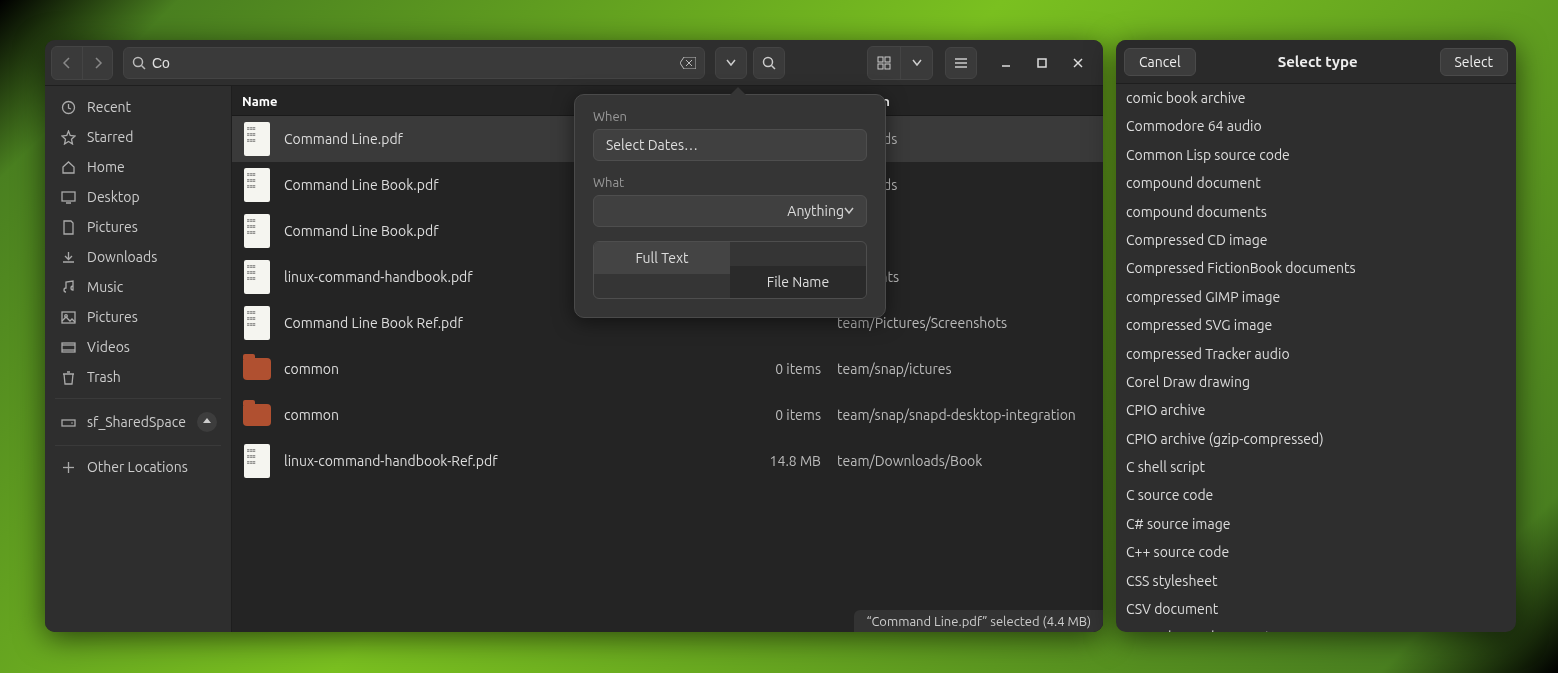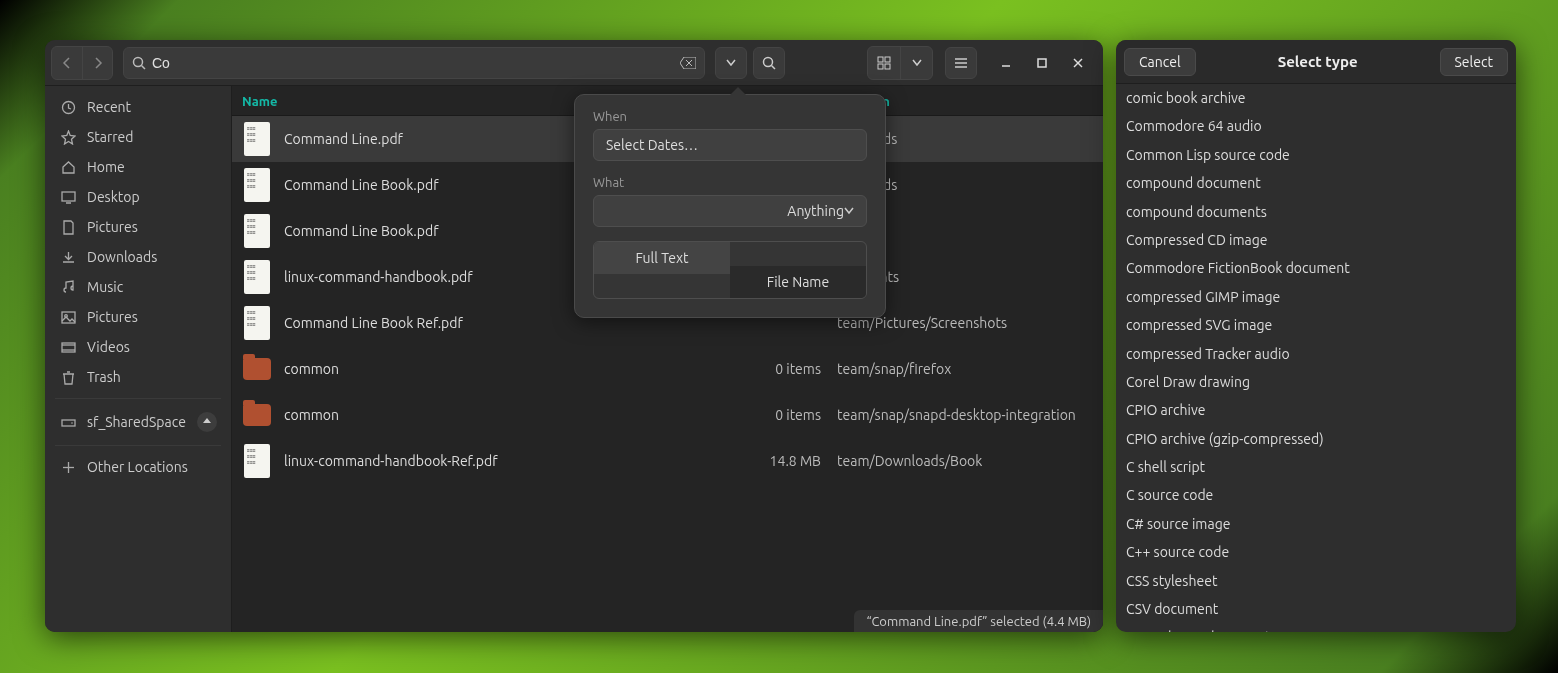--- a/index.html
+++ b/index.html
@@ -132,21 +132,21 @@
     background: #242424;
     min-width: 0;
     position: relative;
   }
   .col-headers {
     display: flex;
     height: 30px;
     align-items: center;
     border-bottom: 1px solid #1a1a1a;
     font-size: 13px;
-    color: #14b8a6;
+    color: #ffffff;
     padding-left: 10px;
   }
   .col-name { flex: 1; font-weight: 600; }
   .col-size { width: 90px; text-align: right; padding-right: 12px; font-weight: 600; }
   .col-loc { width: 270px; padding-left: 4px; font-weight: 600; }
 
   .file-list { flex: 1; overflow: hidden; }
   .file-row {
     display: flex;
     align-items: center;
@@ -563,21 +563,21 @@
     <div class="file-name">Command Line Book Ref.pdf</div>
     <div class="file-size"></div>
     <div class="file-loc">team/Pictures/Screenshots</div>
           </div>
           <div class="file-row">
     <div class="file-icon">
               <div class="folder-icon" style="background:#b05030"></div>
             </div>
     <div class="file-name">common</div>
     <div class="file-size">0 items</div>
-    <div class="file-loc">team/snap/firefox</div>
+    <div class="file-loc">team/snap/ictures</div>
           </div>
           <div class="file-row">
     <div class="file-icon">
               <div class="folder-icon" style="background:#b05030"></div>
             </div>
     <div class="file-name">common</div>
     <div class="file-size">0 items</div>
     <div class="file-loc">team/snap/snapd-desktop-integration</div>
           </div>
           <div class="file-row">
@@ -620,21 +620,21 @@
     <div class="hdr-title">Select type</div>
     <div class="hdr-btn">Select</div>
   </div>
   <div class="type-list" id="type-list">
       <div class="type-item">comic book archive</div>
       <div class="type-item">Commodore 64 audio</div>
       <div class="type-item">Common Lisp source code</div>
       <div class="type-item">compound document</div>
       <div class="type-item">compound documents</div>
       <div class="type-item">Compressed CD image</div>
-      <div class="type-item">Commodore FictionBook document</div>
+      <div class="type-item">Compressed FictionBook documents</div>
       <div class="type-item">compressed GIMP image</div>
       <div class="type-item">compressed SVG image</div>
       <div class="type-item">compressed Tracker audio</div>
       <div class="type-item">Corel Draw drawing</div>
       <div class="type-item">CPIO archive</div>
       <div class="type-item">CPIO archive (gzip-compressed)</div>
       <div class="type-item">C shell script</div>
       <div class="type-item">C source code</div>
       <div class="type-item">C# source image</div>
       <div class="type-item">C++ source code</div>

